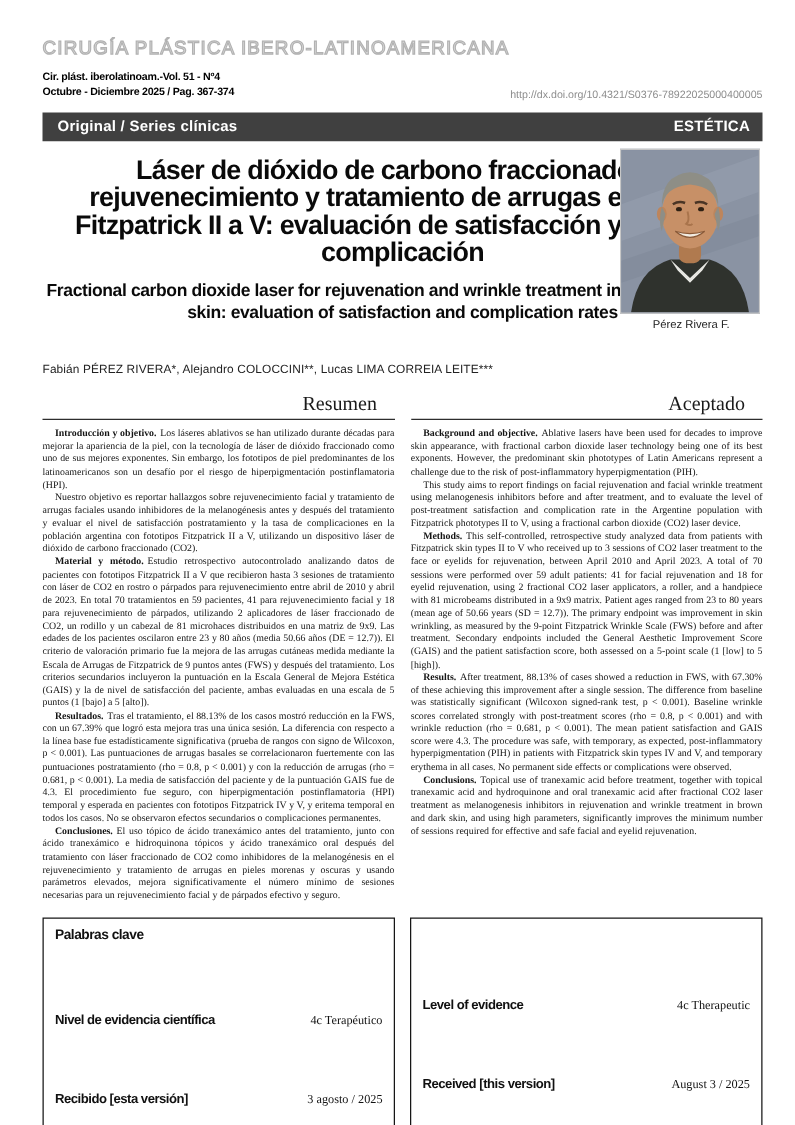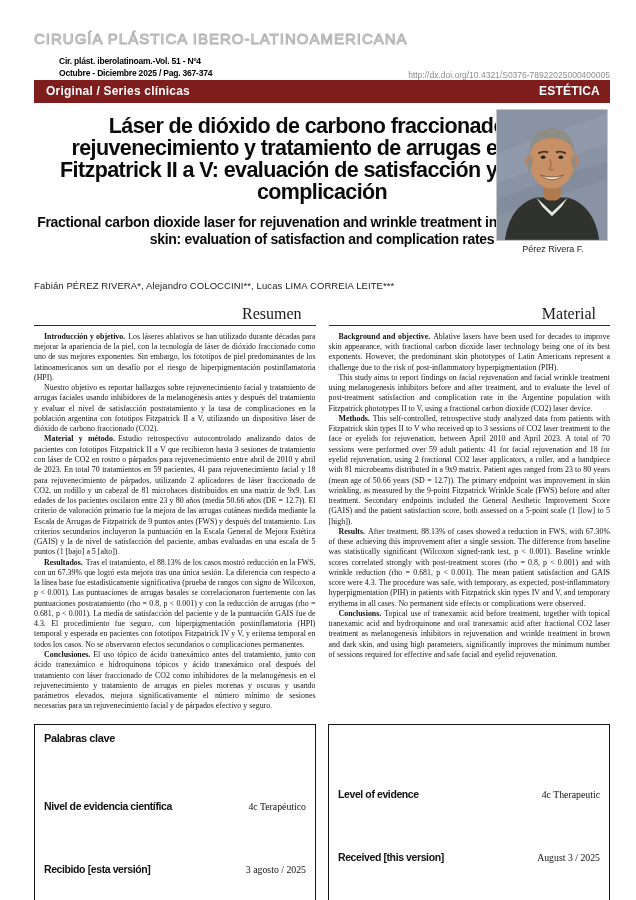--- a/index.html
+++ b/index.html
@@ -13,26 +13,26 @@
   }
   .page { position:absolute; inset:0; padding:30px 26px 0 34px; }
 
   
   .journal-logo {
     font-family:"Liberation Sans", sans-serif;
     font-weight:400; font-size:15px; letter-spacing:1px;
     color:#e9e9e9; -webkit-text-stroke:1px #b2b2b2;
     text-transform:uppercase;
   }
-  .cit-row { display:flex; justify-content:space-between; align-items:flex-end; margin-top:9px;margin-left:25px; }
+  .cit-row { display:flex; justify-content:space-between; align-items:flex-end; margin-top:9px; }
   .cit-left { font-family:"Liberation Sans", sans-serif; font-weight:700; font-size:8.5px; line-height:1.4; color:#000; letter-spacing:-0.2px; }
   .doi { font-family:"Liberation Sans", sans-serif; font-size:8.5px; color:#8d8d8d; text-decoration:none; }
 
   .banner {
-    margin-top:0; background:#7f1d1d; color:#fff;
+    margin-top:10px; background:#404040; color:#fff;
     display:flex; justify-content:space-between; align-items:center;
     padding:4px 10px 5px 12px;
     font-family:"Liberation Sans", sans-serif; font-weight:700; font-size:12px;
     letter-spacing:0.2px;
   }
 
   
   .head-area { position:relative; margin-top:12px; min-height:152px; }
   .title-wrap { text-align:center; }
   .title-es {
@@ -136,21 +136,21 @@
   <div class="cols">
     <div class="col">
       <div class="col-heading">Resumen</div>
       <p class="abs-p"><b class="lead">Introducción y objetivo.</b><span>Los láseres ablativos se han utilizado durante décadas para mejorar la apariencia de la piel, con la tecnología de láser de dióxido fraccionado como uno de sus mejores exponentes. Sin embargo, los fototipos de piel predominantes de los latinoamericanos son un desafío por el riesgo de hiperpigmentación postinflamatoria (HPI).</span></p>
       <p class="abs-p"><b class="lead"></b><span>Nuestro objetivo es reportar hallazgos sobre rejuvenecimiento facial y tratamiento de arrugas faciales usando inhibidores de la melanogénesis antes y después del tratamiento y evaluar el nivel de satisfacción postratamiento y la tasa de complicaciones en la población argentina con fototipos Fitzpatrick II a V, utilizando un dispositivo láser de dióxido de carbono fraccionado (CO2).</span></p>
       <p class="abs-p"><b class="lead">Material y método.</b><span>Estudio retrospectivo autocontrolado analizando datos de pacientes con fototipos Fitzpatrick II a V que recibieron hasta 3 sesiones de tratamiento con láser de CO2 en rostro o párpados para rejuvenecimiento entre abril de 2010 y abril de 2023. En total 70 tratamientos en 59 pacientes, 41 para rejuvenecimiento facial y 18 para rejuvenecimiento de párpados, utilizando 2 aplicadores de láser fraccionado de CO2, un rodillo y un cabezal de 81 microhaces distribuidos en una matriz de 9x9. Las edades de los pacientes oscilaron entre 23 y 80 años (media 50.66 años (DE = 12.7)). El criterio de valoración primario fue la mejora de las arrugas cutáneas medida mediante la Escala de Arrugas de Fitzpatrick de 9 puntos antes (FWS) y después del tratamiento. Los criterios secundarios incluyeron la puntuación en la Escala General de Mejora Estética (GAIS) y la de nivel de satisfacción del paciente, ambas evaluadas en una escala de 5 puntos (1 [bajo] a 5 [alto]).</span></p>
       <p class="abs-p"><b class="lead">Resultados.</b><span>Tras el tratamiento, el 88.13% de los casos mostró reducción en la FWS, con un 67.39% que logró esta mejora tras una única sesión. La diferencia con respecto a la línea base fue estadísticamente significativa (prueba de rangos con signo de Wilcoxon, p &lt; 0.001). Las puntuaciones de arrugas basales se correlacionaron fuertemente con las puntuaciones postratamiento (rho = 0.8, p &lt; 0.001) y con la reducción de arrugas (rho = 0.681, p &lt; 0.001). La media de satisfacción del paciente y de la puntuación GAIS fue de 4.3. El procedimiento fue seguro, con hiperpigmentación postinflamatoria (HPI) temporal y esperada en pacientes con fototipos Fitzpatrick IV y V, y eritema temporal en todos los casos. No se observaron efectos secundarios o complicaciones permanentes.</span></p>
       <p class="abs-p"><b class="lead">Conclusiones.</b><span>El uso tópico de ácido tranexámico antes del tratamiento, junto con ácido tranexámico e hidroquinona tópicos y ácido tranexámico oral después del tratamiento con láser fraccionado de CO2 como inhibidores de la melanogénesis en el rejuvenecimiento y tratamiento de arrugas en pieles morenas y oscuras y usando parámetros elevados, mejora significativamente el número mínimo de sesiones necesarias para un rejuvenecimiento facial y de párpados efectivo y seguro.</span></p>
     </div>
     <div class="col">
-      <div class="col-heading">Material</div>
+      <div class="col-heading">Aceptado</div>
       <p class="abs-p"><b class="lead">Background and objective.</b><span>Ablative lasers have been used for decades to improve skin appearance, with fractional carbon dioxide laser technology being one of its best exponents. However, the predominant skin phototypes of Latin Americans represent a challenge due to the risk of post-inflammatory hyperpigmentation (PIH).</span></p>
       <p class="abs-p"><b class="lead"></b><span>This study aims to report findings on facial rejuvenation and facial wrinkle treatment using melanogenesis inhibitors before and after treatment, and to evaluate the level of post-treatment satisfaction and complication rate in the Argentine population with Fitzpatrick phototypes II to V, using a fractional carbon dioxide (CO2) laser device.</span></p>
       <p class="abs-p"><b class="lead">Methods.</b><span>This self-controlled, retrospective study analyzed data from patients with Fitzpatrick skin types II to V who received up to 3 sessions of CO2 laser treatment to the face or eyelids for rejuvenation, between April 2010 and April 2023. A total of 70 sessions were performed over 59 adult patients: 41 for facial rejuvenation and 18 for eyelid rejuvenation, using 2 fractional CO2 laser applicators, a roller, and a handpiece with 81 microbeams distributed in a 9x9 matrix. Patient ages ranged from 23 to 80 years (mean age of 50.66 years (SD = 12.7)). The primary endpoint was improvement in skin wrinkling, as measured by the 9-point Fitzpatrick Wrinkle Scale (FWS) before and after treatment. Secondary endpoints included the General Aesthetic Improvement Score (GAIS) and the patient satisfaction score, both assessed on a 5-point scale (1 [low] to 5 [high]).</span></p>
       <p class="abs-p"><b class="lead">Results.</b><span>After treatment, 88.13% of cases showed a reduction in FWS, with 67.30% of these achieving this improvement after a single session. The difference from baseline was statistically significant (Wilcoxon signed-rank test, p &lt; 0.001). Baseline wrinkle scores correlated strongly with post-treatment scores (rho = 0.8, p &lt; 0.001) and with wrinkle reduction (rho = 0.681, p &lt; 0.001). The mean patient satisfaction and GAIS score were 4.3. The procedure was safe, with temporary, as expected, post-inflammatory hyperpigmentation (PIH) in patients with Fitzpatrick skin types IV and V, and temporary erythema in all cases. No permanent side effects or complications were observed.</span></p>
       <p class="abs-p"><b class="lead">Conclusions.</b><span>Topical use of tranexamic acid before treatment, together with topical tranexamic acid and hydroquinone and oral tranexamic acid after fractional CO2 laser treatment as melanogenesis inhibitors in rejuvenation and wrinkle treatment in brown and dark skin, and using high parameters, significantly improves the minimum number of sessions required for effective and safe facial and eyelid rejuvenation.</span></p>
     </div>
   </div>
 
   <div class="boxes">
     <div class="info-box">

